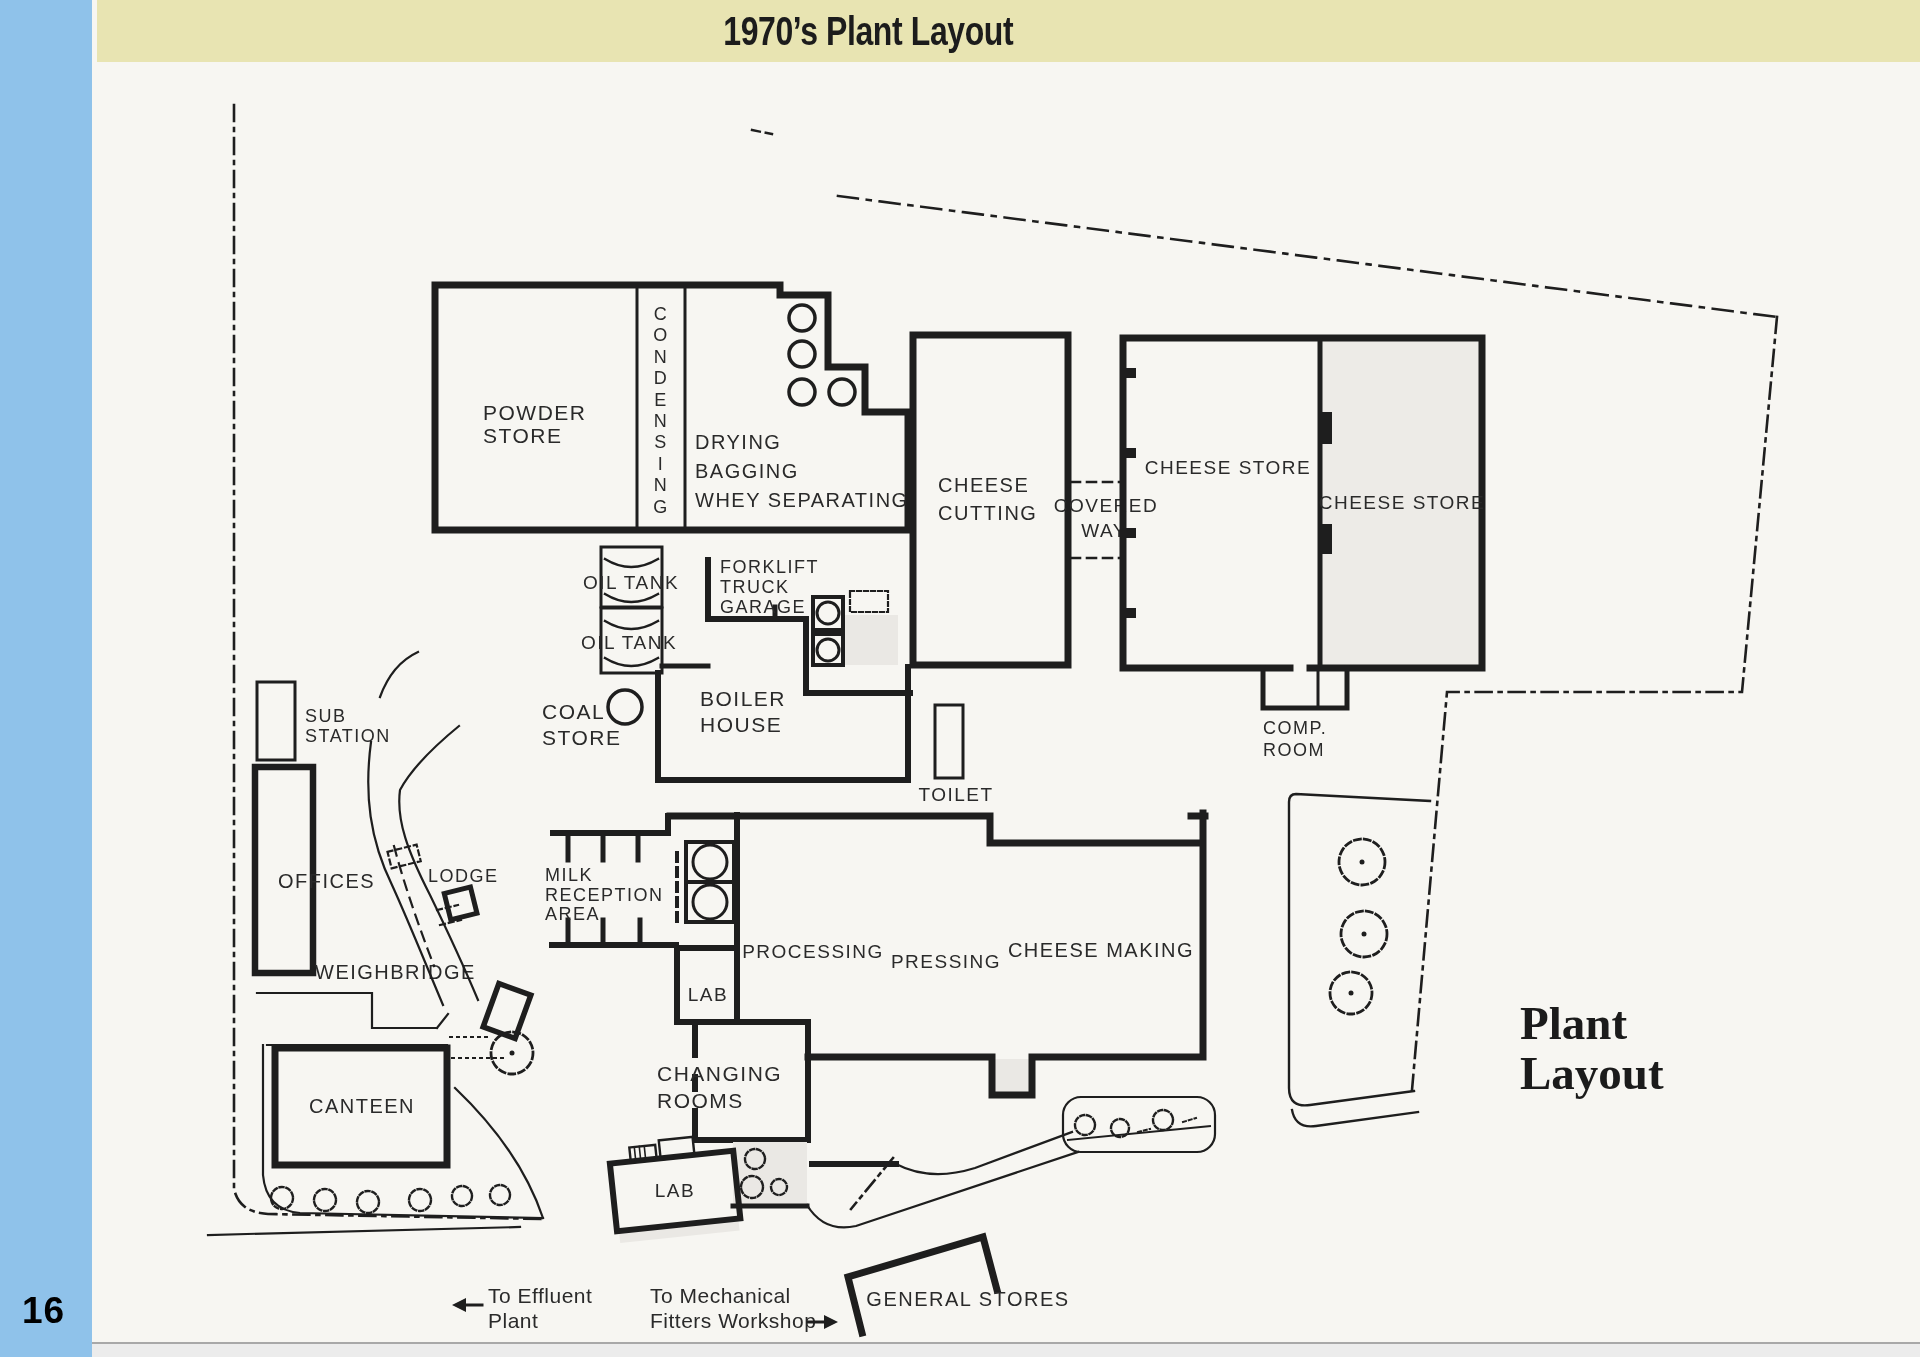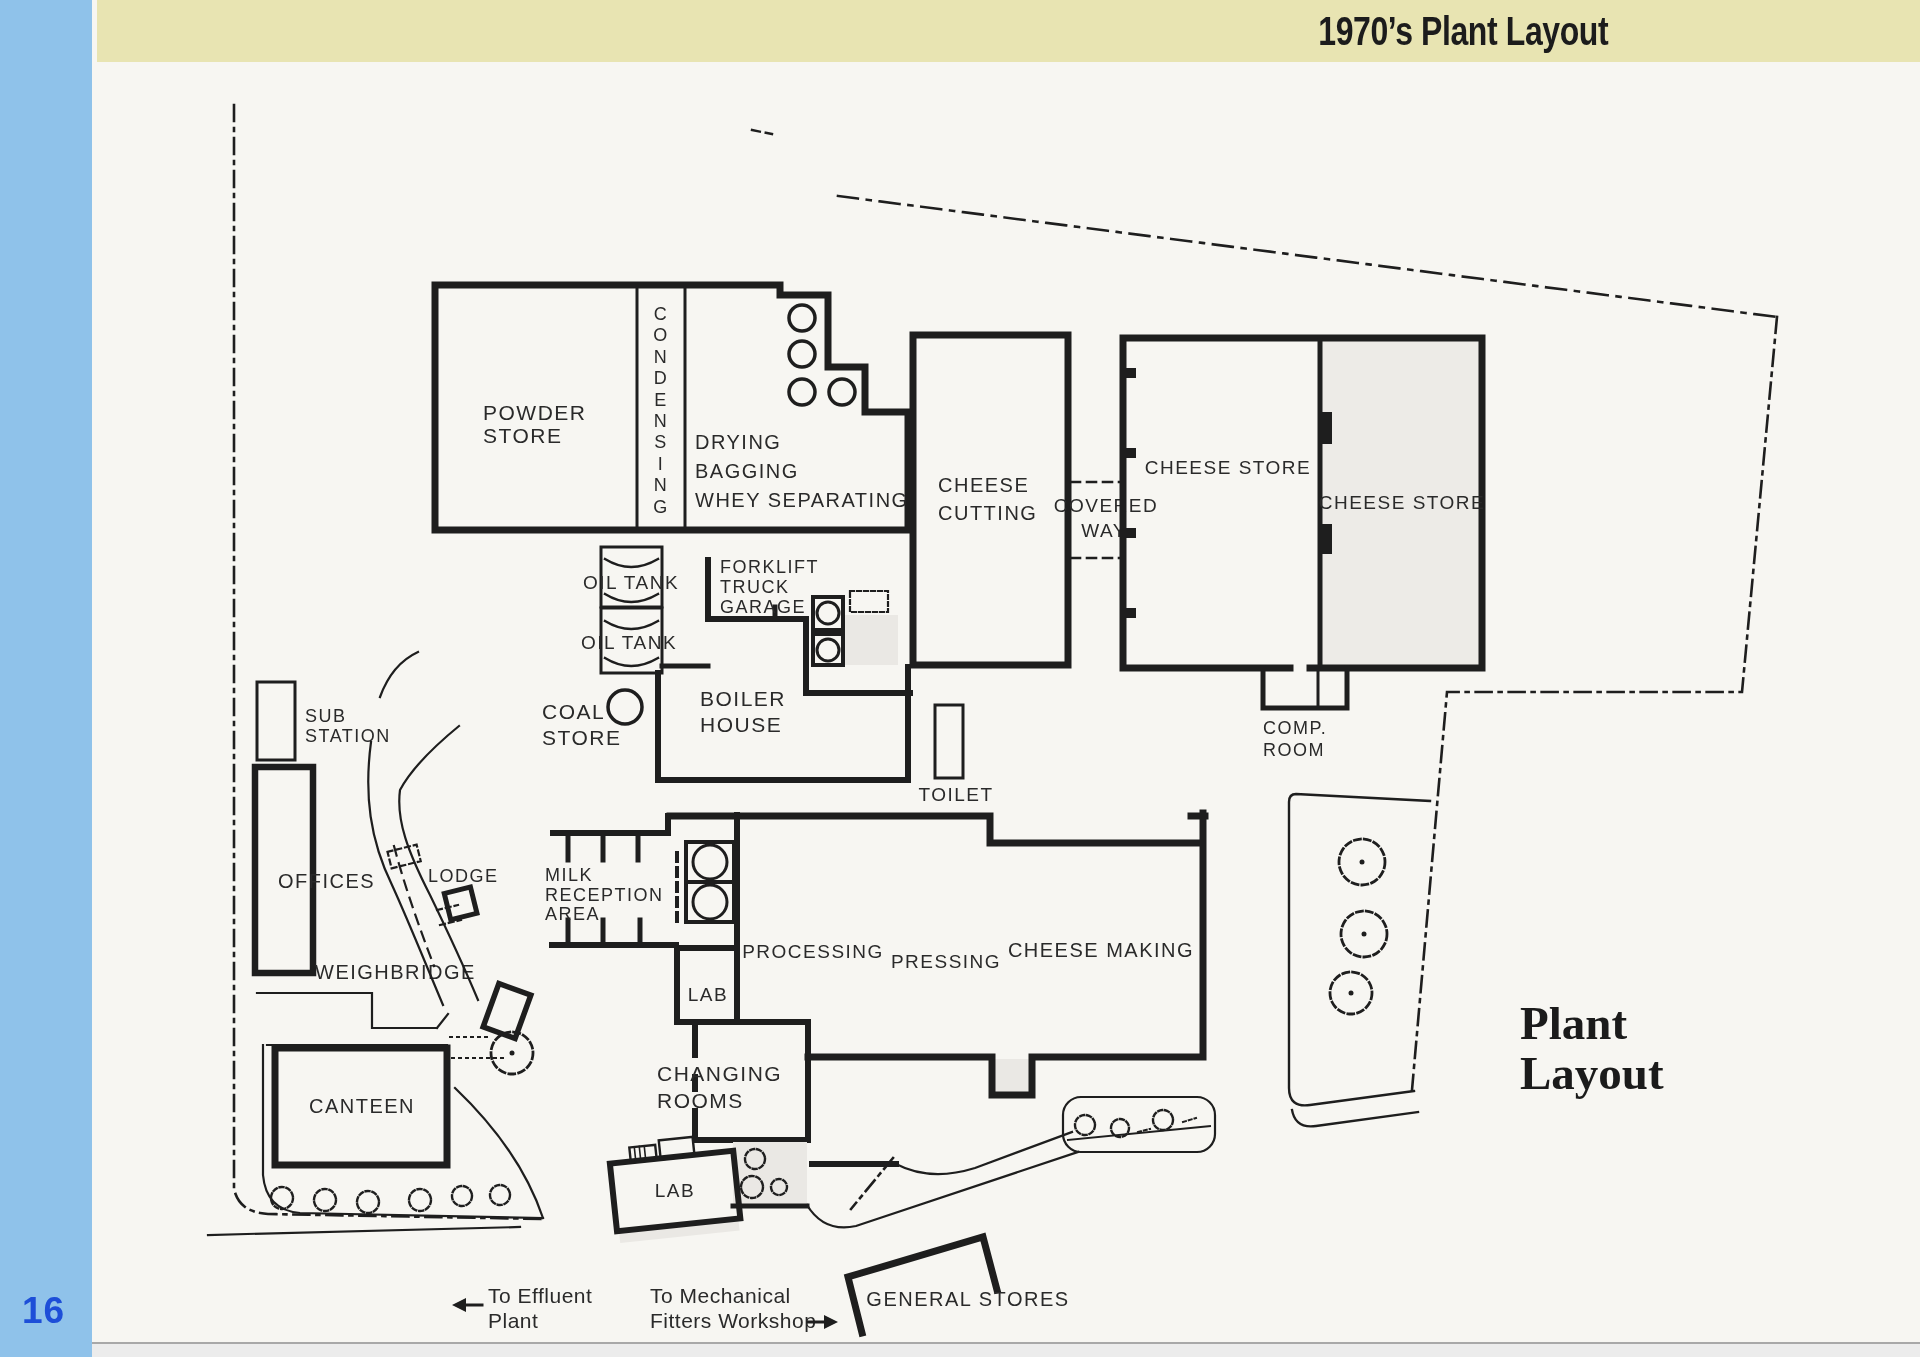--- a/index.html
+++ b/index.html
@@ -1,22 +1,22 @@
 <!DOCTYPE html>
 <html style="--sidebar: #8fc2ea; --header_bg: #e8e4b2; --paper: #f7f6f2; --ink: #1e1e1e; --fill_light: #eae8e4; --store_fill: #edebe7;"><head>
 <meta charset="utf-8">
 <style>
   html,body{margin:0;padding:0;}
   body{width:1920px;height:1357px;position:relative;background:#ffffff;overflow:hidden;
        font-family:"Liberation Sans",sans-serif;}
   .paper{position:absolute;left:92px;top:0;width:1828px;height:1342px;background:var(--paper,#f7f6f2);}
   .sidebar{position:absolute;left:0;top:0;width:92px;height:1357px;background:var(--sidebar,#8fc2ea);}
-  .page-number{position:absolute;left:22px;top:1290px;font-size:37px;font-weight:600;color:#1d4ed8;letter-spacing:1px;}
+  .page-number{position:absolute;left:22px;top:1290px;font-size:37px;font-weight:600;color:#000000;letter-spacing:1px;}
   .header-band{position:absolute;left:97px;top:0;width:1823px;height:62px;background:var(--header_bg,#e8e4b2);}
-  .title-wrap{position:absolute;left:92px;top:0;width:1552px;height:62px;display:flex;align-items:center;justify-content:flex-end;}
+  .title-wrap{position:absolute;left:92px;top:0;width:1552px;height:62px;display:flex;align-items:center;justify-content:center;}
   .title{font-size:40px;font-weight:bold;color:#1c1c1c;letter-spacing:-0.5px;transform:scaleX(0.8);transform-origin:center;white-space:nowrap;}
   .bottom-edge{position:absolute;left:92px;top:1342px;width:1828px;height:15px;background:#ececec;border-top:2px solid #a8a8a8;}
   svg.plan{position:absolute;left:0;top:0;}
   svg .lbl{font-family:"Liberation Sans",sans-serif;fill:#2a2a2a;letter-spacing:1.5px;}
   svg .s18{font-size:18px;} svg .s19{font-size:19px;} svg .s20{font-size:20px;}
   svg .s21{font-size:21px;}
   svg .mid{text-anchor:middle;}
   svg .serif{font-family:"Liberation Serif",serif;font-weight:bold;font-size:47px;fill:#1b1b1b;letter-spacing:0;}
   svg path,svg rect,svg line,svg circle{stroke-linecap:square;stroke-linejoin:miter;}
   .w{stroke:#1e1e1e;fill:none;}

